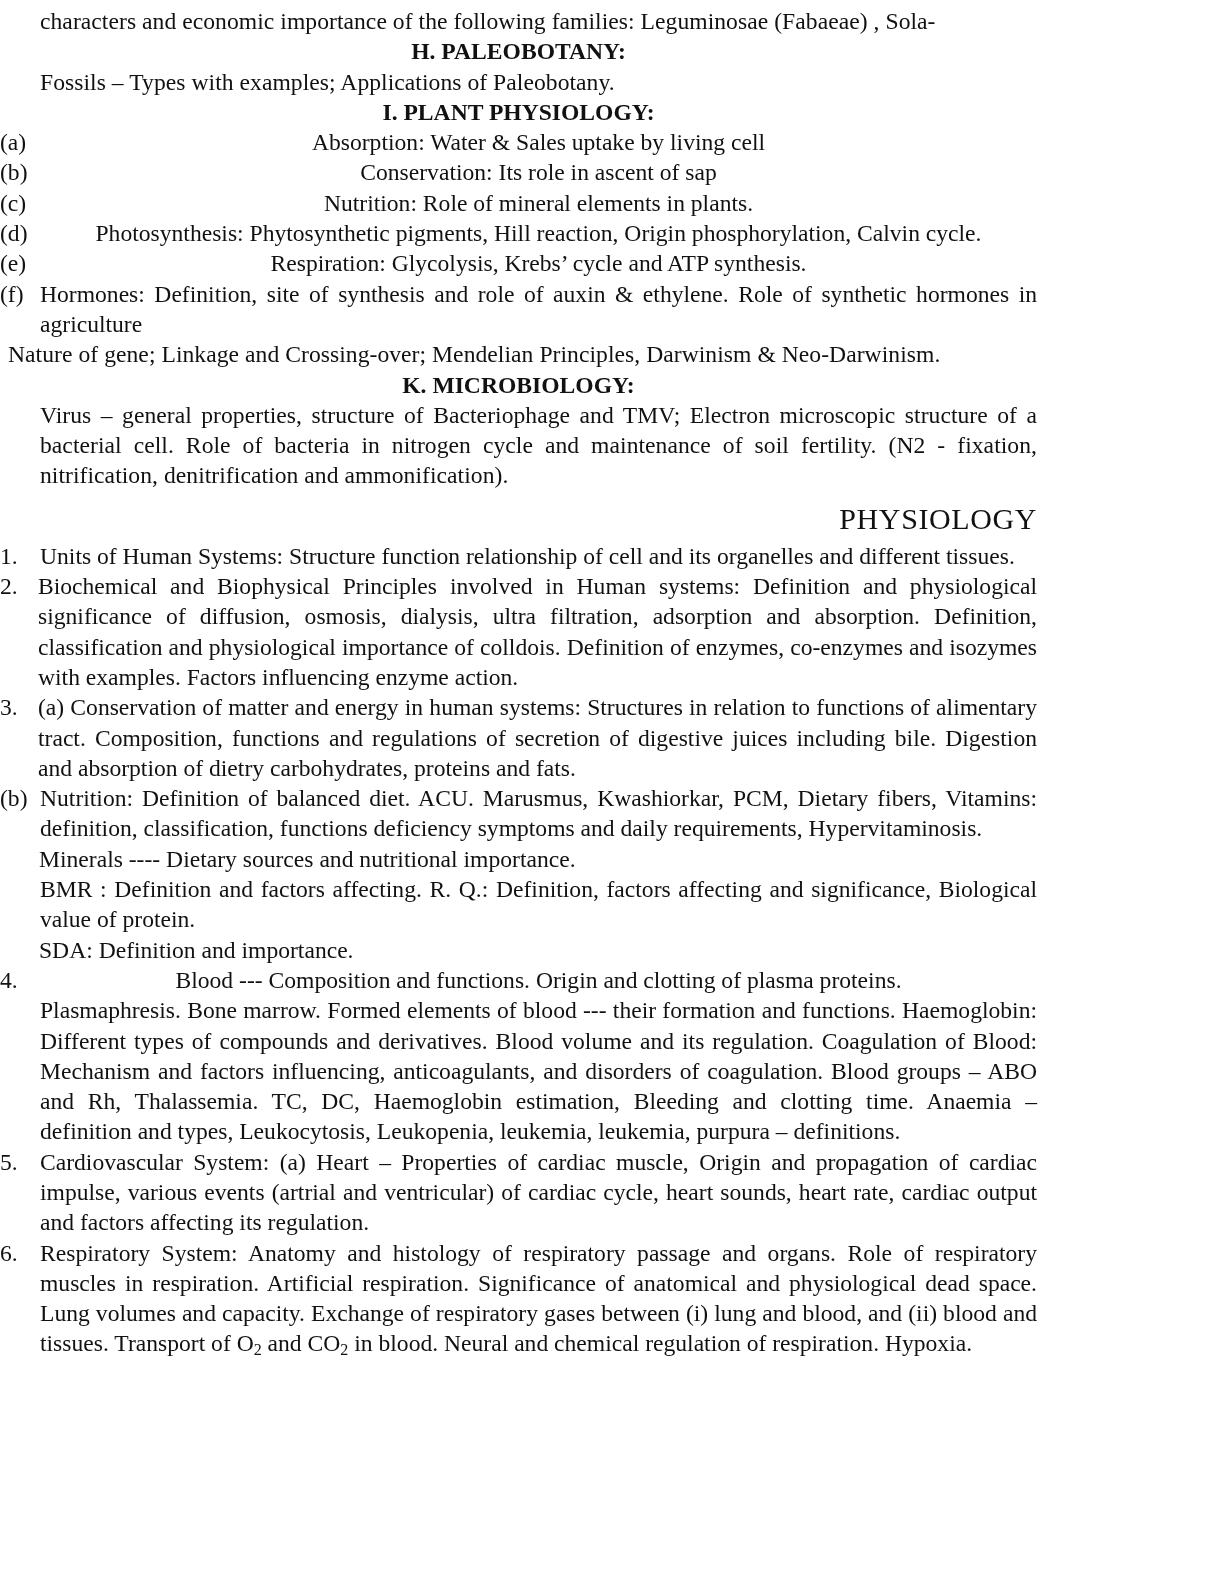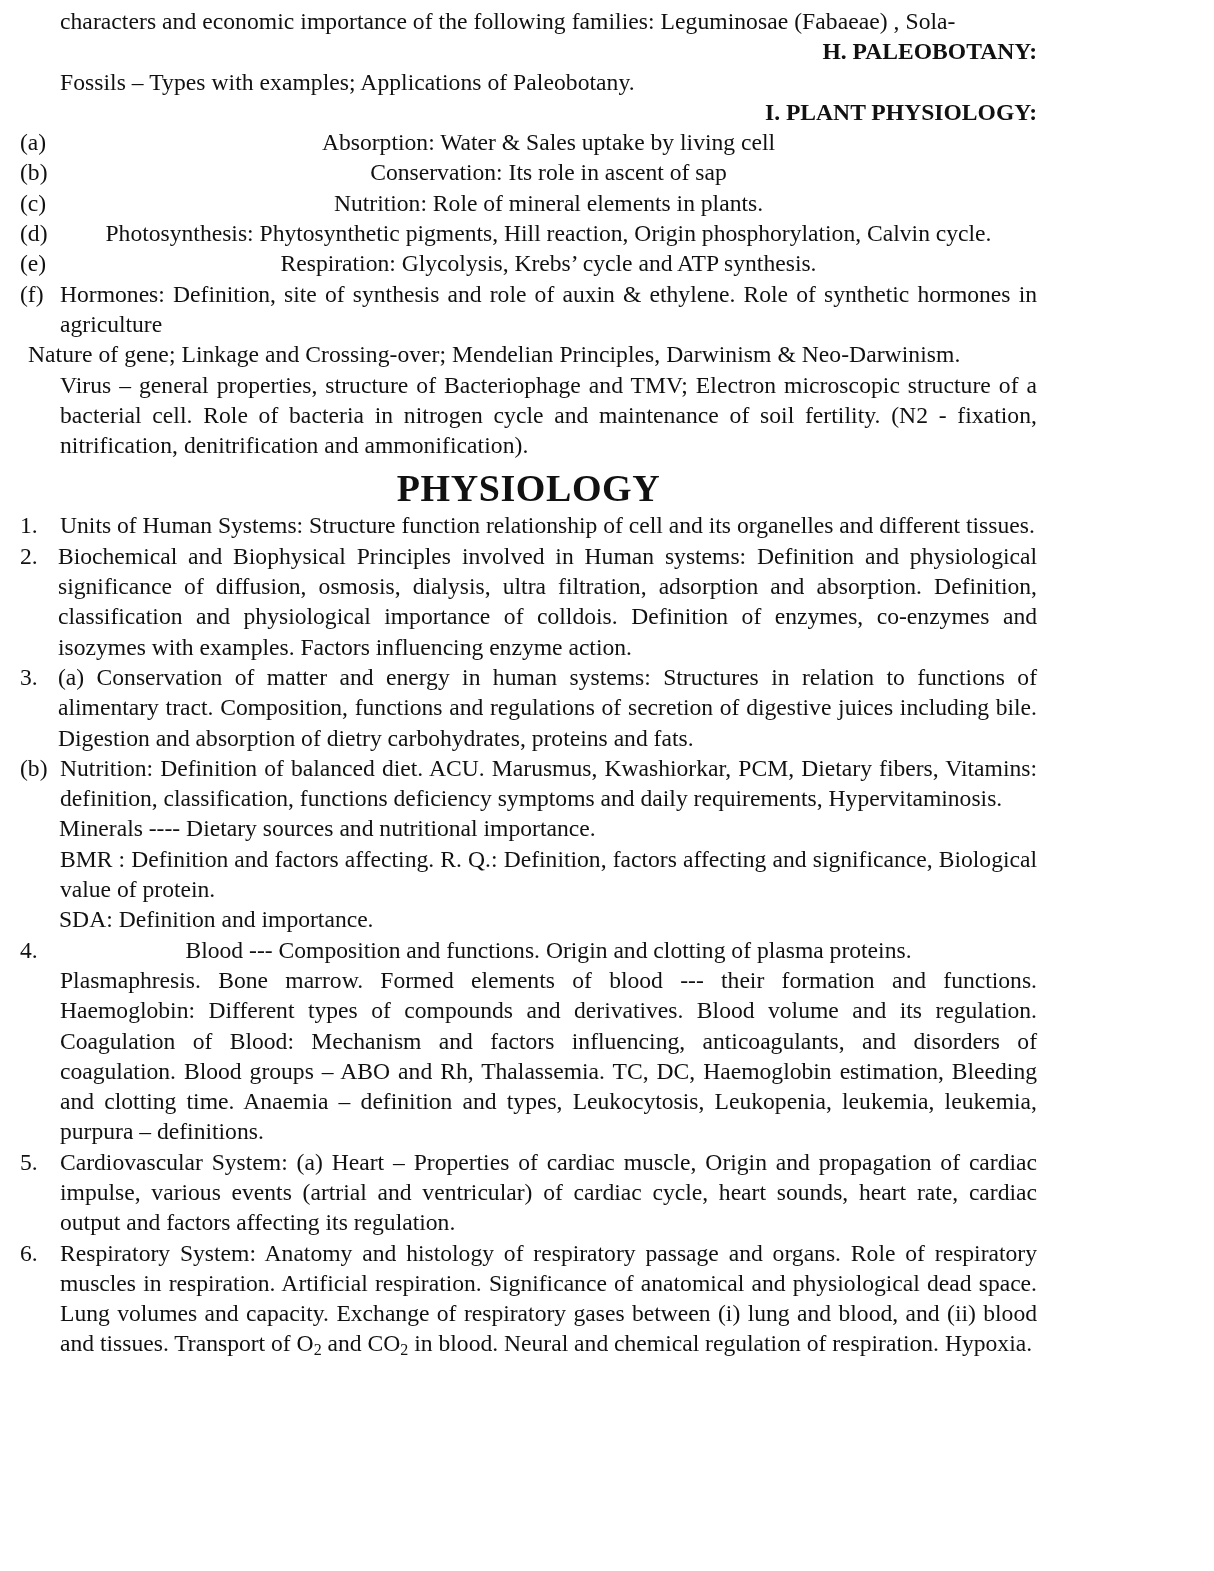--- a/index.html
+++ b/index.html
@@ -13,21 +13,21 @@
     height: 1571px;
     font-family: "Liberation Serif", "DejaVu Serif", serif;
     color: #111111;
     overflow: hidden;
   }
   .page {
     position: relative;
     width: 1046px;
     height: 1571px;
     box-sizing: border-box;
-    padding: 6px 9px 0 20px;
+    padding: 6px 9px 0 0;
     background: #ffffff;
   }
 
   
   .para {
     font-size: 23.6px;
     line-height: 30.3px;
     text-align: justify;
     text-justify: inter-word;
     margin: 0;
@@ -40,21 +40,21 @@
     margin-left: 40px;
     text-indent: 0;
   }
 
   
   .sec-head {
     font-size: 23.6px;
     line-height: 30.3px;
     font-weight: bold;
     margin: 0;
-    text-align: right;
+    text-align: center;
   }
 
   
   .flush {
     margin-left: 8px;
   }
 
   
   .row {
     display: flex;
@@ -85,23 +85,23 @@
     margin-left: 40px;
     font-size: 23.6px;
     line-height: 30.3px;
     text-align: justify;
     text-justify: inter-word;
   }
   .subline.ragged { text-align: left; margin-left: 39px; }
 
   
   .doc-heading {
-    font-size: 38px;
-    font-weight: bold;
-    text-align: center;
+    font-size: 30px;
+    font-weight: normal;
+    text-align: right;
     margin: 10px 0 4px 0;
     line-height: 36px;
     letter-spacing: 0.6px;
   }
 
   sub {
     font-size: 0.68em;
     line-height: 0;
     vertical-align: -0.28em;
   }
@@ -140,20 +140,21 @@
     <span class="marker">(e)</span>
     <span class="body ragged">Respiration: Glycolysis, Krebs’ cycle and ATP synthesis.</span>
   </div>
   <div class="row">
     <span class="marker">(f)</span>
     <span class="body">Hormones: Definition, site of synthesis and role of auxin &amp; ethylene. Role of synthetic hormones in agriculture</span>
   </div>
 
   <div class="para flush last-full">Nature of gene; Linkage and Crossing-over; Mendelian Principles, Darwinism &amp; Neo-Darwinism.</div>
 
+  <div class="sec-head">K. MICROBIOLOGY:</div>
   <div class="para indent-body">Virus – general properties, structure of Bacteriophage and TMV; Electron microscopic structure of a bacterial cell. Role of bacteria in nitrogen cycle and maintenance of soil fertility. (N2 - fixation, nitrification, denitrification and ammonification).</div>
 
   <div class="doc-heading">PHYSIOLOGY</div>
 
   <div class="row">
     <span class="marker">1.</span>
     <span class="body">Units of Human Systems: Structure function relationship of cell and its organelles and different tissues.</span>
   </div>
 
   <div class="row">

